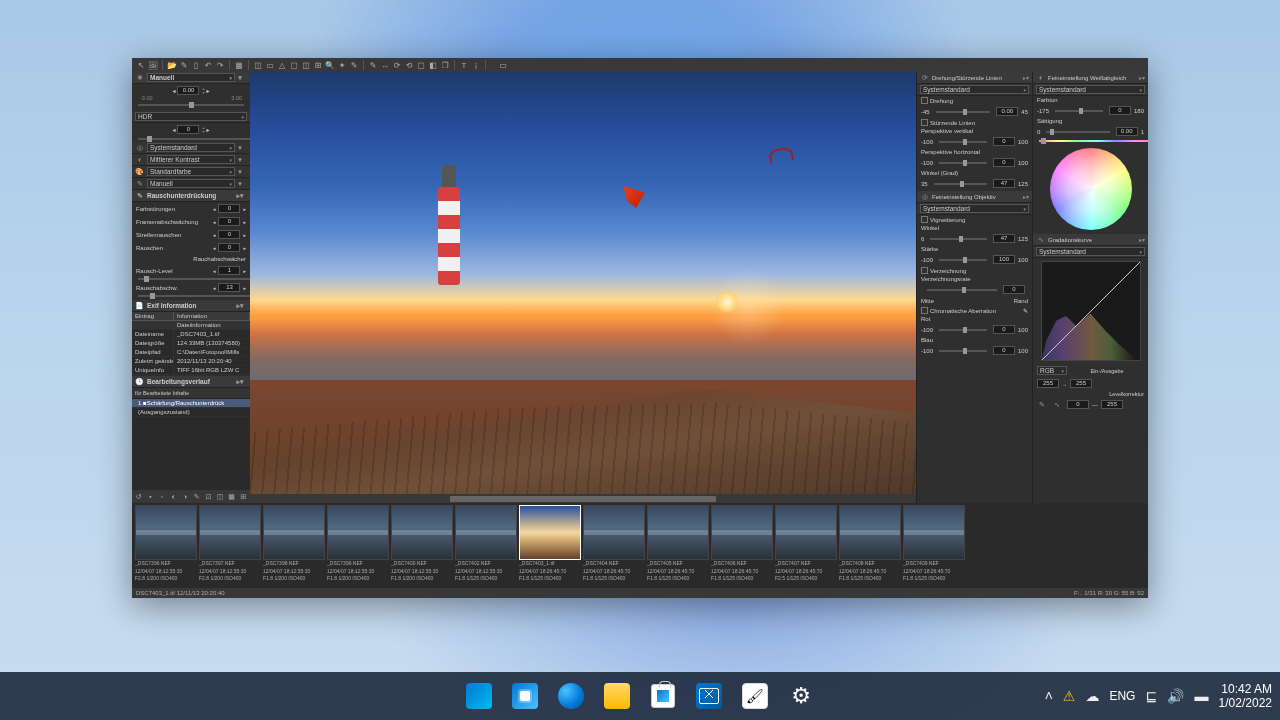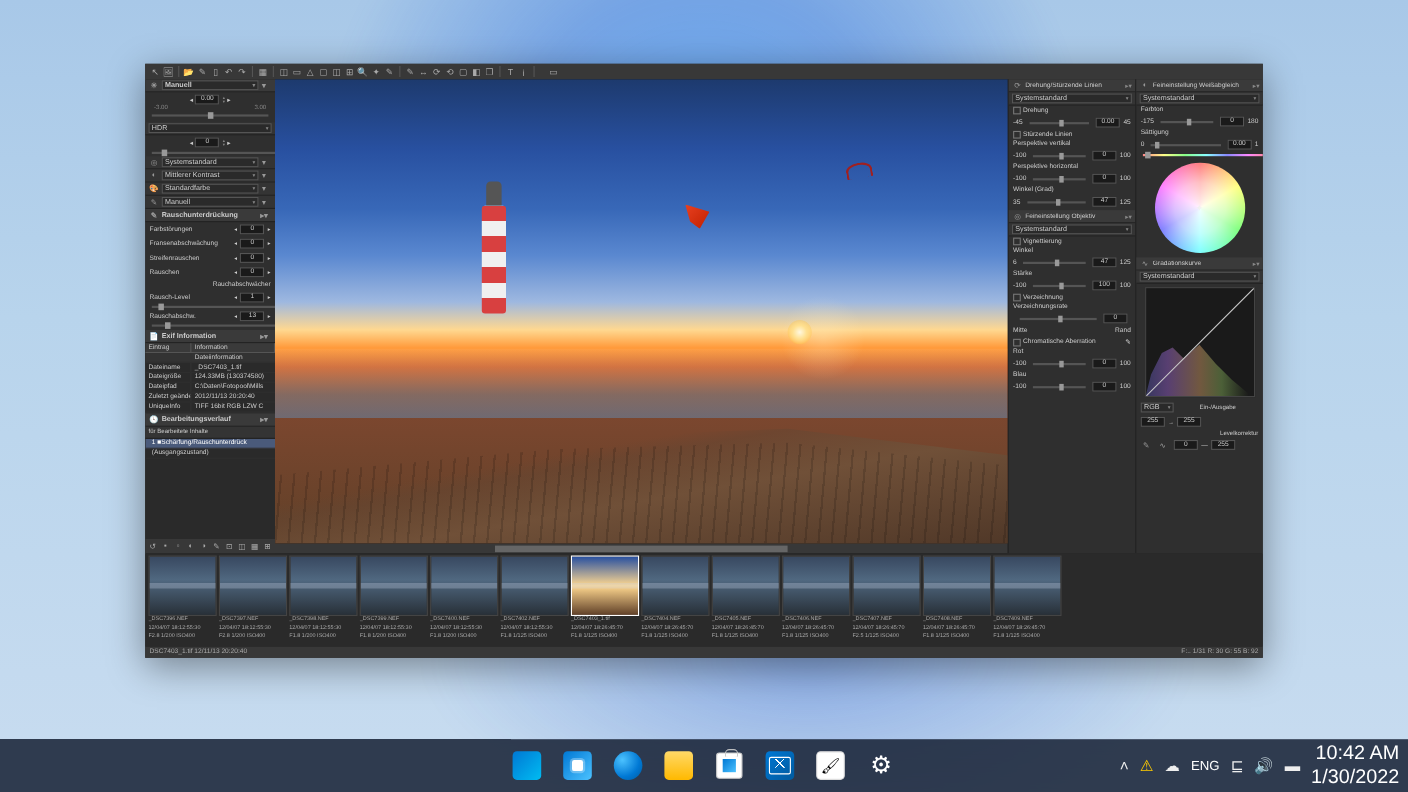--- a/index.html
+++ b/index.html
@@ -104,21 +104,21 @@
 .ico-store::after{content:'';position:absolute;inset:5px;background:linear-gradient(135deg,#0078d4,#4cc2ff);}
 .ico-mail{background:linear-gradient(135deg,#0078d4,#005a9e);position:relative;}
 .ico-mail::before{content:'';position:absolute;inset:5px 3px;border:1.5px solid #fff;border-radius:2px;}
 .ico-mail::after{content:'';position:absolute;top:7px;left:5px;right:5px;height:8px;background:linear-gradient(135deg,transparent 48%,#fff 48% 52%,transparent 52%),linear-gradient(-135deg,transparent 48%,#fff 48% 52%,transparent 52%);}
 .ico-paint{background:#fff;border:1px solid #ddd;position:relative;}
 .ico-paint::before{content:'🖌';position:absolute;inset:0;display:flex;align-items:center;justify-content:center;font-size:14px;}
 .ico-settings{background:transparent;color:#fff;font-size:22px;}
 
 .tb-right{position:absolute;right:8px;display:flex;align-items:center;gap:10px;color:#fff;font-size:12px;}
 .sys-icon{font-size:14px;color:#eee;}
-.clock{text-align:right;line-height:1.2;font-size:18px;}
+.clock{text-align:right;line-height:1.2;font-size:12px;}
 </style>
 </head>
 <body>
 
 <div class="wallpaper-bloom"></div>
 <div class="bloom2"></div>
 
 <div class="app-window">
 
  <div class="toolbar-top">
@@ -716,16 +716,16 @@
  <div class="tb-right">
   <span class="sys-icon">˄</span>
   <span class="sys-icon" style="color:#ffcc00;">⚠</span>
   <span class="sys-icon">☁</span>
   <span>ENG</span>
   <span class="sys-icon">⊑</span>
   <span class="sys-icon">🔊</span>
   <span class="sys-icon">▬</span>
   <div class="clock">
    <div>10:42 AM</div>
-   <div>1/30/2022</div>
+   <div>1/02/2022</div>
   </div>
  </div>
 </div>
 
 </body></html>

